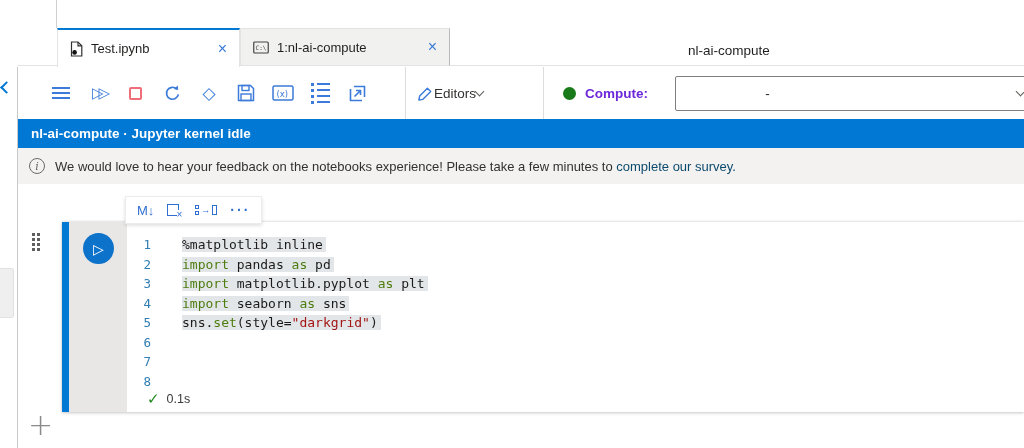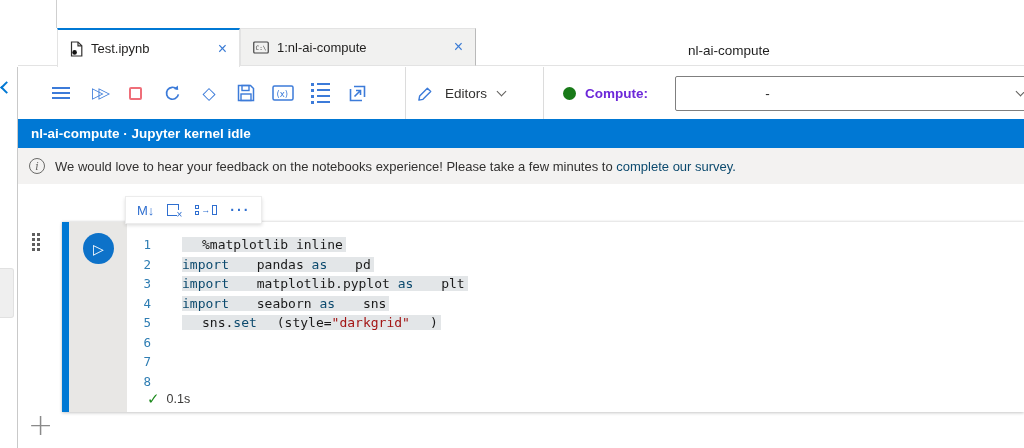--- a/index.html
+++ b/index.html
@@ -17,42 +17,42 @@
     transform:rotate(45deg); cursor:pointer; }
   #panel-pill { position:absolute; left:0; top:268px; width:14px; height:50px;
     background:#efefef; border:1px solid #e1e1e1; border-left:none; border-radius:0 3px 3px 0; }
 
   
   #tabstrip { position:absolute; left:18px; top:28px; right:0; height:38px; border-bottom:1px solid #e3e3e3; }
   .tab { position:absolute; top:0; height:38px; display:flex; align-items:center;
     padding:0 10px 0 12px; font-size:13px; color:#201f1e; cursor:pointer; }
   #tab-active { left:39px; width:183px; height:39px; background:#fff;
     border:1px solid #e3e3e3; border-top:2px solid #0078d4; border-bottom:none; z-index:2; }
-  #tab-inactive { left:222px; width:236px; background:#f1f1f0;
+  #tab-inactive { left:222px; width:210px; background:#f1f1f0;
     border:1px solid #e3e3e3; border-right:1px solid #b9b9b9; }
   .tab-label { margin-left:8px; white-space:nowrap; }
   .tab-close { margin-left:auto; color:#3a7bd5; font-size:16px; line-height:1; cursor:pointer; padding:0 2px; }
 
   
   #toolbar { position:absolute; left:18px; top:67px; right:0; height:52px; background:#fff; }
   #tb-icons { position:absolute; left:32px; top:0; height:52px; display:flex; align-items:center; gap:15px; }
   .tb-icon { width:22px; height:22px; display:flex; align-items:center; justify-content:center;
     color:#3c7bd9; cursor:pointer; }
   .bars { display:flex; flex-direction:column; gap:3px; }
   .bars i { display:block; width:18px; height:2px; background:#3c7bd9; }
   .runall { font-size:15px; letter-spacing:-5px; color:#3c7bd9; }
   .stop-sq { width:13px; height:13px; border:2px solid #ef6e79; border-radius:2px; }
   .eraser { font-size:17px; color:#3c7bd9; }
   .toc { display:flex; flex-direction:column; gap:3px; }
   .toc i { display:flex; align-items:center; gap:3px; }
   .toc i b { width:3px; height:3px; background:#3c7bd9; display:block; }
   .toc i s { width:13px; height:2px; background:#3c7bd9; display:block; }
   .tb-sep { position:absolute; top:0; width:1px; height:52px; background:#dcdcdc; }
   #sep1 { left:387px; } #sep2 { left:525px; }
-  #editors-group { position:absolute; left:399px; top:0; height:52px; display:flex; align-items:center; gap:11px; cursor:pointer; }
+  #editors-group { position:absolute; left:399px; top:0; height:52px; display:flex; align-items:center; gap:0; cursor:pointer; }
   #editors-label { font-size:13.5px; color:#323130; }
   .chev-down { width:7px; height:7px; border-right:1.5px solid #605e5c; border-bottom:1.5px solid #605e5c;
     transform:rotate(45deg); margin-top:-4px; }
   #compute-group { position:absolute; left:545px; top:0; height:52px; display:flex; align-items:center; gap:9px; }
   #compute-dot { width:13px; height:13px; border-radius:50%; background:#187a18; }
   #compute-label { font-size:13.5px; font-weight:bold; color:#6d28d9; }
   #compute-combo { position:absolute; left:657px; top:9px; width:362px; height:35px;
     border:1px solid #7f7f7f; border-radius:2px; background:#fff; display:flex; align-items:center;
     padding:0 12px; font-size:13.5px; color:#1f1f1f; cursor:pointer; }
   #compute-combo .combo-text { display:flex; gap:28px; align-items:flex-end;flex-direction:column; }
@@ -96,23 +96,23 @@
   #cell-gutter { position:absolute; left:7px; top:0; bottom:0; width:58px; background:#e8e7e5; }
   #run-btn { position:absolute; left:21px; top:11px; width:31px; height:31px; border-radius:50%;
     background:#0d72c9; color:#fff; display:flex; align-items:center; justify-content:center;
     font-size:14px; cursor:pointer; z-index:2; }
   #code-region { position:absolute; left:65px; top:13px; right:0;
     font-family:"DejaVu Sans Mono", monospace; font-size:13px; }
   .code-line { display:flex; height:19.5px; align-items:center; }
   .ln { width:24px; text-align:right; color:#2e7db3; font-size:12.5px; flex:0 0 auto; }
   .lt { margin-left:31px; white-space:pre; }
   .lt .hl { background:#e3e6e8; padding-right:3px; }
-  .seg-kw { color:#0c4a6e; }
+  .seg-kw { color:#4d7c0f; }
   .seg-str { color:#a31515; }
-  .seg-plain { color:#1b1b1b;padding-left:20px; }
+  .seg-plain { color:#1b1b1b; }
   #exec-row { position:absolute; left:85px; top:168px; display:flex; align-items:center; gap:7px; }
   #exec-check { color:#1e8a1e; font-size:15px; }
   #exec-time { font-size:12.5px; color:#3b3a39;text-align:center; }
 
   
   #add-cell { position:absolute; left:28px; top:410px; font-size:30px; font-weight:200;
     color:#8a8a8a; cursor:pointer; line-height:1; font-family:"DejaVu Sans", sans-serif; }
 
   svg { display:block; }
 </style>

